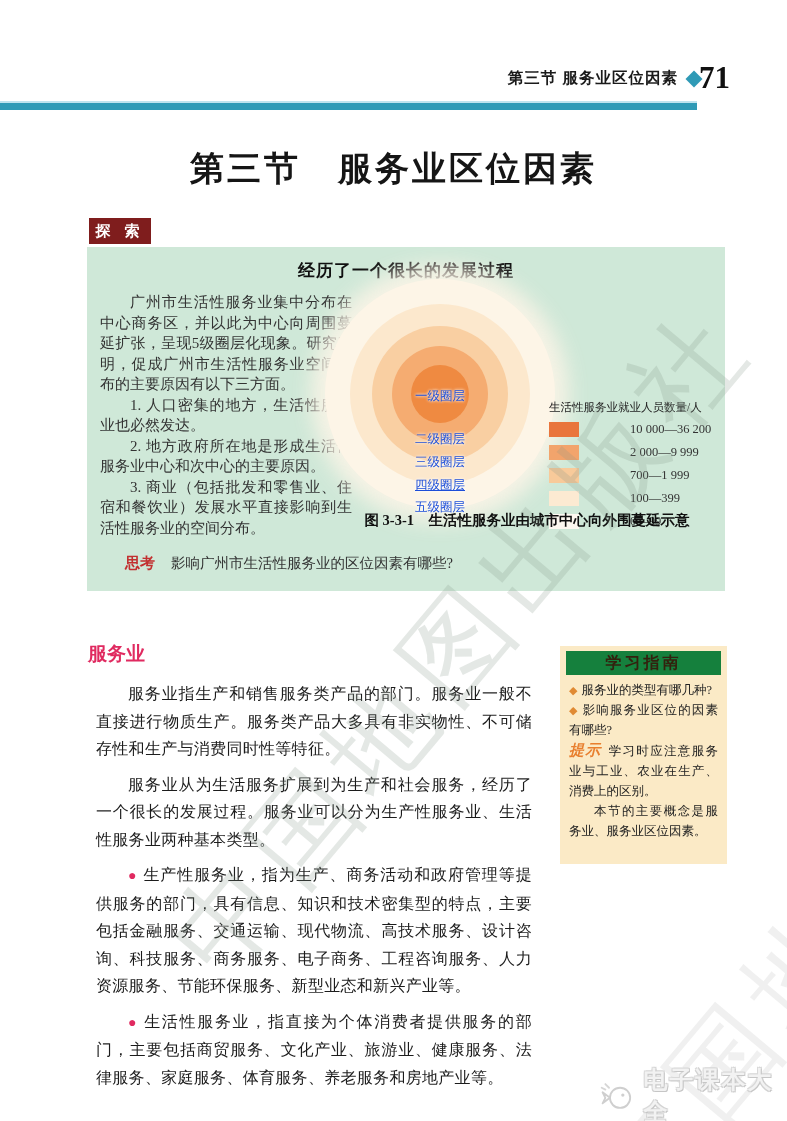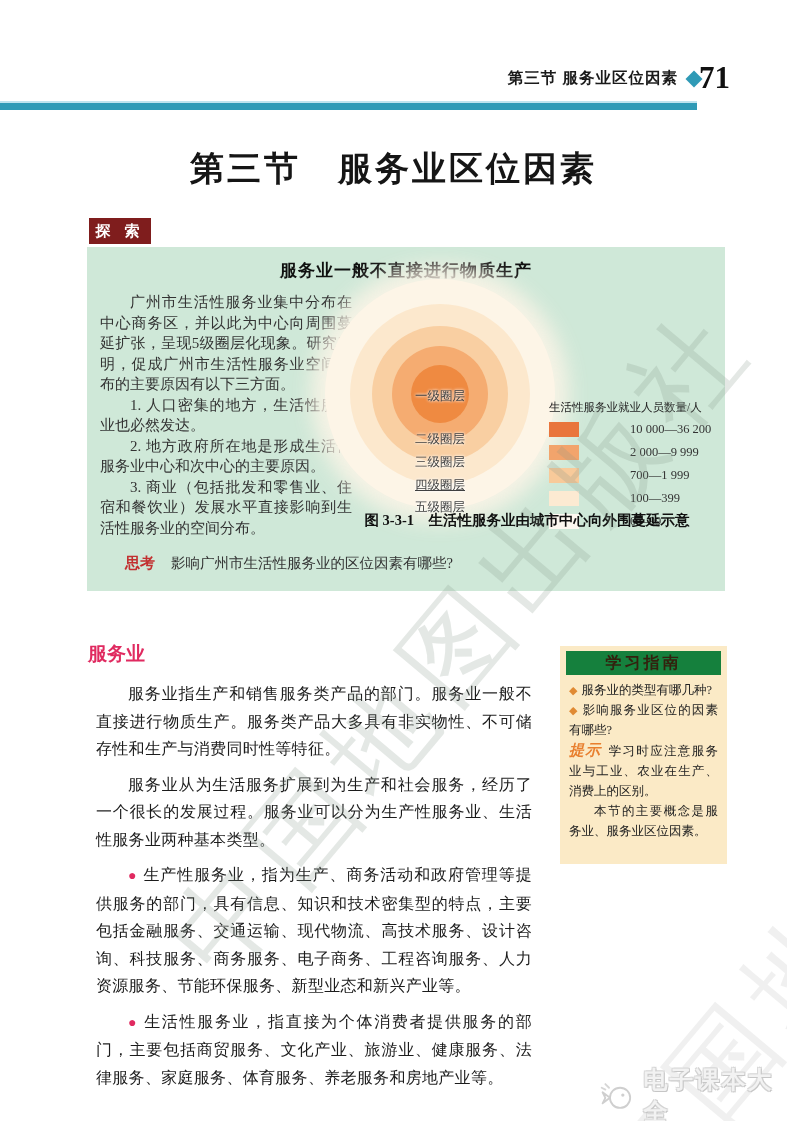--- a/index.html
+++ b/index.html
@@ -35,21 +35,21 @@
 
   
   .rings{position:absolute;left:353px;top:147px;}
   .ring{position:absolute;border-radius:50%;transform:translate(-50%,-50%);}
   .ring.r5{width:230px;height:230px;box-shadow:0 0 20px 14px rgba(253,245,231,.85);}
   .ring.r4{width:180px;height:180px;}
   .ring.r3{width:136px;height:136px;}
   .ring.r2{width:96px;height:96px;}
   .ring.r1{width:58px;height:58px;}
   .ring-label{position:absolute;left:353px;width:120px;margin-left:-60px;text-align:center;
-              font-size:12.5px;color:#404040;font-family:"Liberation Sans",sans-serif;
+              font-size:12.5px;color:#1d4ed8;font-family:"Liberation Sans",sans-serif;
               text-shadow:0 0 3px rgba(255,255,255,.9),0 0 3px rgba(255,255,255,.9);}
   .rl1{top:141px;} .rl2{top:184px;} .rl3{top:207px;} .rl4{top:230px;text-decoration:underline;} .rl5{top:252px;}
 
   
   .legend{position:absolute;left:462px;top:153px;width:175px;font-family:Liberation Serif, serif;}
   .legend-title{font-size:11.5px;color:#222;margin-bottom:7px;}
   .legend-row{display:flex;align-items:center;height:15px;margin-bottom:8px;gap:40px;}
   .legend-swatch{width:30px;height:15px;margin-right:11px;flex:none;}
   .legend-label{font-size:12.5px;color:#333;}
 
@@ -99,21 +99,21 @@
     <span class="header-diamond"></span>
   </div>
   <div class="page-number">71</div>
   <div class="header-rule"></div>
 
   <div class="main-title">第三节　服务业区位因素</div>
 
   <div class="explore-tab">探 索</div>
 
   <div class="explore-box">
-    <div class="explore-title">服务业一般不直接进行物质生产</div>
+    <div class="explore-title">经历了一个很长的发展过程</div>
 
     <div class="explore-text">
       <p>广州市生活性服务业集中分布在中心商务区，并以此为中心向周围蔓延扩张，呈现5级圈层化现象。研究表明，促成广州市生活性服务业空间分布的主要原因有以下三方面。</p>
       <p>1. 人口密集的地方，生活性服务业也必然发达。</p>
       <p>2. 地方政府所在地是形成生活性服务业中心和次中心的主要原因。</p>
       <p>3. 商业（包括批发和零售业、住宿和餐饮业）发展水平直接影响到生活性服务业的空间分布。</p>
     </div>
 
     <div class="rings">
       <div class="ring r5" style="background: rgb(253, 245, 231);"></div>

